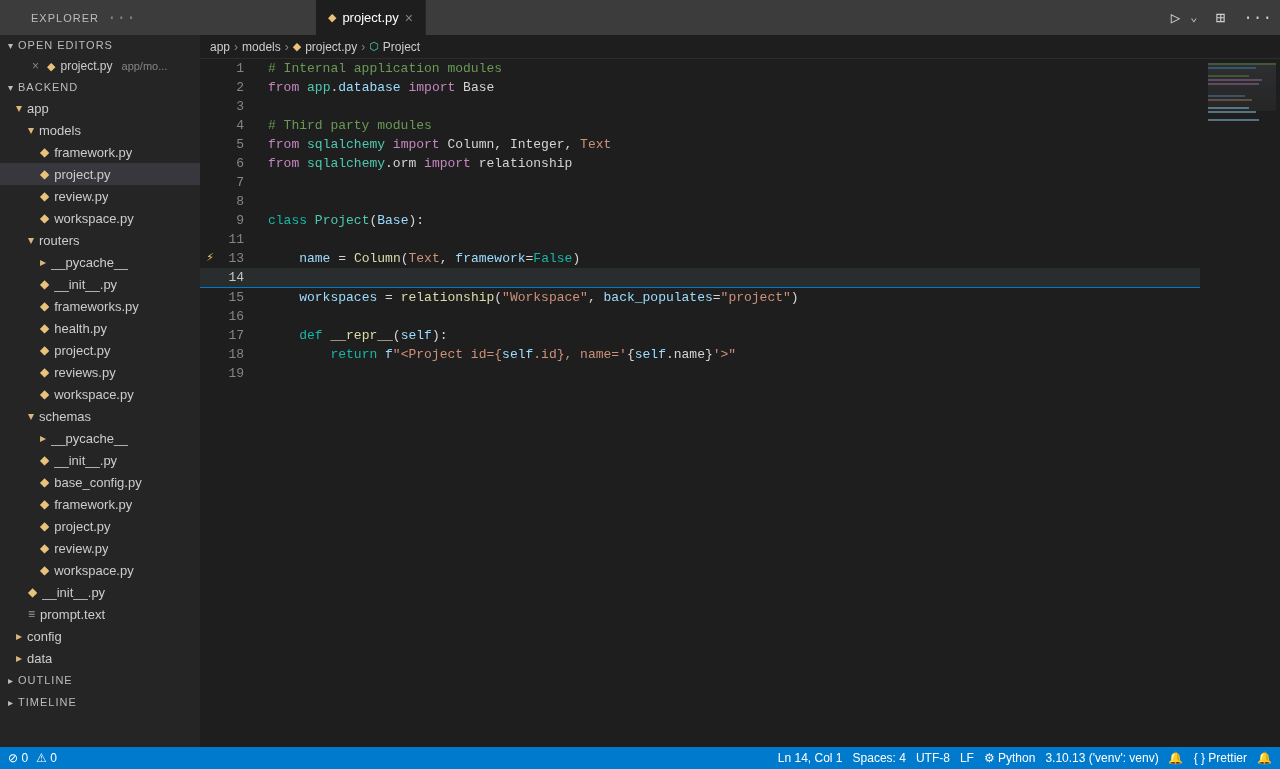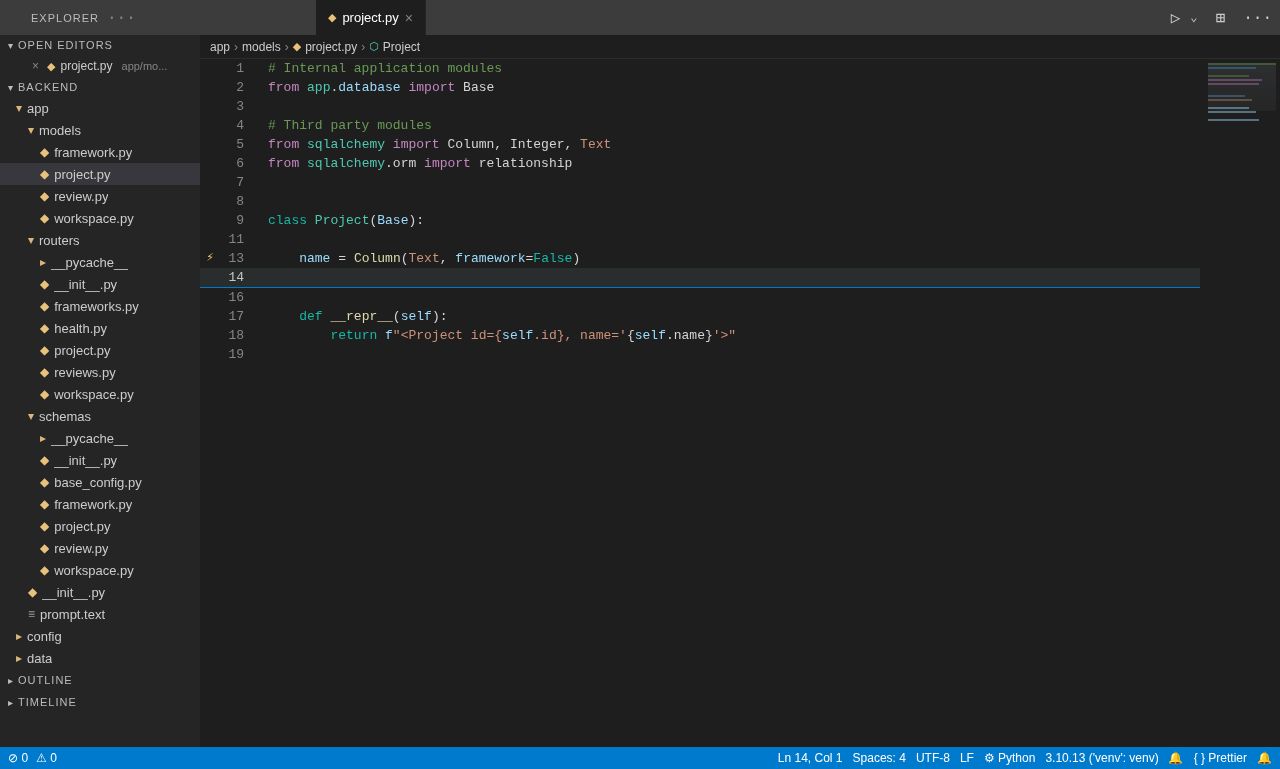--- a/index.html
+++ b/index.html
@@ -539,20 +539,25 @@
           <div class="line-number">13</div>
           <div class="line-content">    <span class="c-var">name</span> <span class="c-op">=</span> <span class="c-function">Column</span><span class="c-white">(</span><span style="color:#ce9178;">Text</span><span class="c-white">, </span><span class="c-param">framework</span><span class="c-op">=</span><span class="c-keyword">False</span><span class="c-white">)</span></div>
         </div>
 
         <div class="code-line active-line" style="background:#2a2d2e;border-left:none;border-bottom:1px solid #007acc;">
           <div class="line-gutter"></div>
           <div class="line-number" style="color:#c6c6c6;">14</div>
           <div class="line-content"></div>
         </div>
 
+        <div class="code-line">
+          <div class="line-gutter"></div>
+          <div class="line-number">15</div>
+          <div class="line-content">    <span class="c-var">workspaces</span> <span class="c-op">=</span> <span class="c-function">relationship</span><span class="c-white">(</span><span class="c-string">"Workspace"</span><span class="c-white">, </span><span class="c-param">back_populates</span><span class="c-op">=</span><span class="c-string">"project"</span><span class="c-white">)</span></div>
+        </div>
 
         <div class="code-line">
           <div class="line-gutter"></div>
           <div class="line-number">16</div>
           <div class="line-content"></div>
         </div>
 
         <div class="code-line">
           <div class="line-gutter"></div>
           <div class="line-number">17</div>

